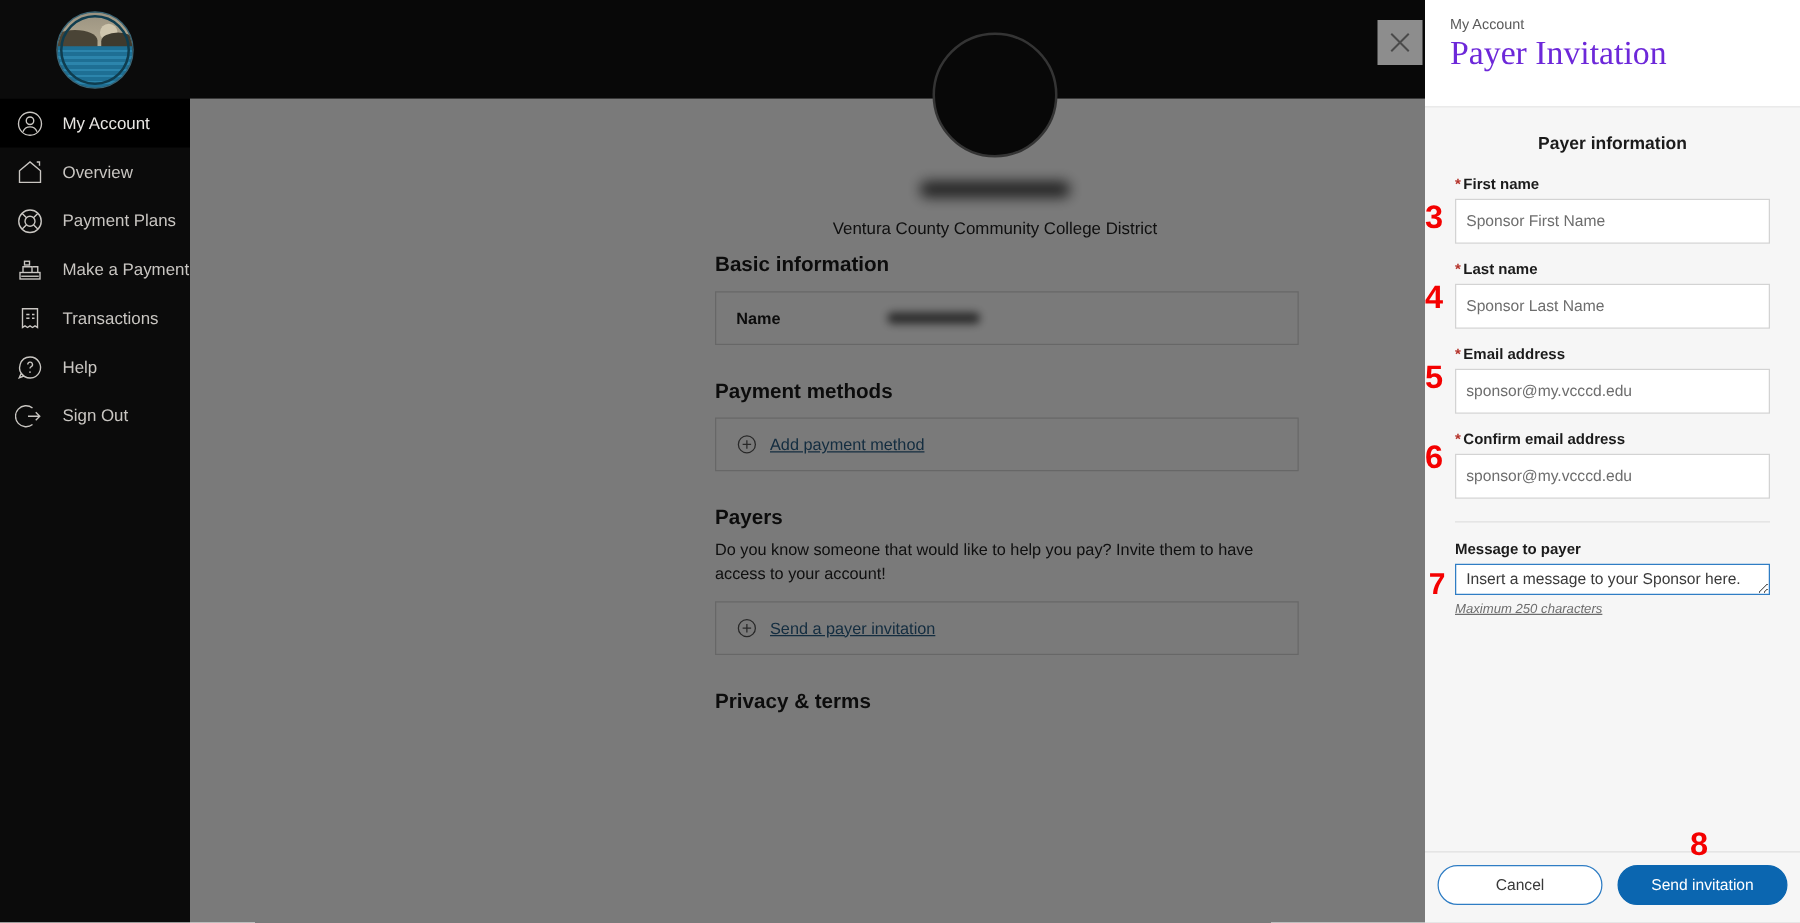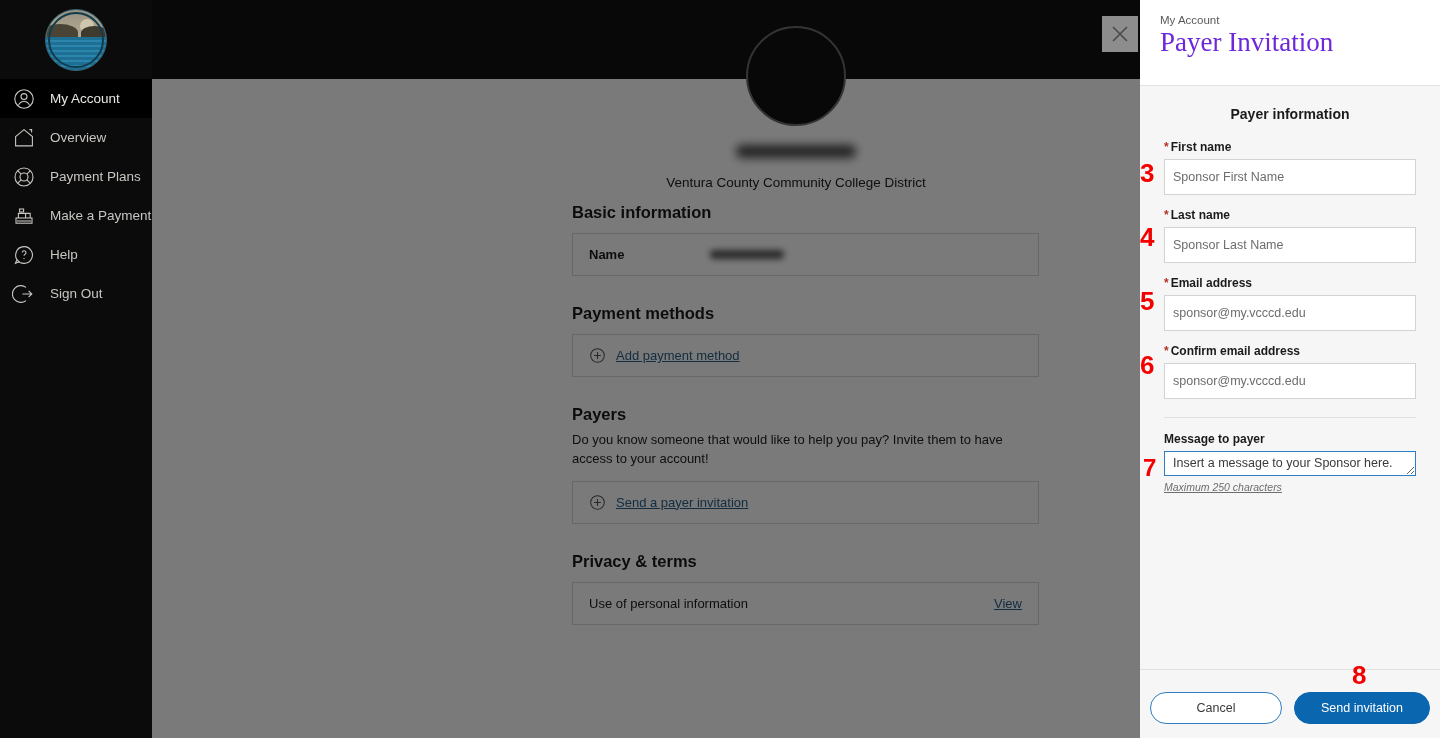--- a/index.html
+++ b/index.html
@@ -145,21 +145,21 @@
   .ta {
     width: 100%; height: 25px; border: 1px solid #2f7dc4; background: #fff;
     font-size: 12.5px; color: #3a3a3a; padding: 4px 8px; resize: vertical;
     font-family: "Liberation Sans", sans-serif; display: block;
     overflow: hidden;
   }
   .hint { font-size: 10.5px; font-style: italic; color: #6d6d6d; margin-top: 5px; text-decoration: underline; }
 
   .panel-foot {
     border-top: 1px solid #e0e0e0; background: #f6f6f6;
-    padding: 22px 0 14px; display: flex; gap: 12px;
+    padding: 10px 0 14px; display: flex; gap: 12px;
     justify-content: center;
   }
   .btn {
     height: 32px; border-radius: 16px; font-size: 12.5px;
     display: inline-flex; align-items: center; justify-content: center;
     cursor: pointer; font-family: "Liberation Sans", sans-serif;
   }
   .btn-cancel { width: 132px; background: #fff; border: 1px solid #2f7dc4; color: #3a3a3a; }
   .btn-primary { width: 136px; background: #0b66b0; border: 1px solid #0b66b0; color: #fff; }
 
@@ -225,20 +225,29 @@
           <rect x="4" y="14" width="16" height="5.2"></rect>
           <path d="M6.4 14V9.4h7.2V14"></path>
             <rect x="7.6" y="5" width="4" height="3"></rect>
           <path d="M14 9.4h4.2v4.6"></path>
             <path d="M5 17h14"></path>
         </svg>
       </span>
       <span>Make a Payment</span>
     </div>
 
+    <div class="nav-item">
+      <span class="nav-icon">
+        <svg viewBox="0 0 24 24" fill="none" stroke="#c9c6c2" stroke-width="1.1">
+          <path d="M6 4h12v15l-2-1.3-2 1.3-2-1.3-2 1.3-2-1.3L6 19z"></path>
+          <path d="M9 8.6h2.6M13.6 8.6h2M9 11.6h2.6M13.6 11.6h2"></path>
+        </svg>
+      </span>
+      <span>Transactions</span>
+    </div>
 
     <div class="nav-item">
       <span class="nav-icon">
         <svg viewBox="0 0 24 24" fill="none" stroke="#c9c6c2" stroke-width="1.1">
           <path d="M12 3.6a8.4 8.4 0 1 1-7 13l-1.6 3.6 3.8-1.4A8.4 8.4 0 0 1 12 3.6z"></path>
           <path d="M10.2 9.6a1.9 1.9 0 1 1 2.6 1.8c-.6.3-.8.8-.8 1.4"></path>
           <circle cx="12" cy="15.6" r=".7" fill="#c9c6c2" stroke="none"></circle>
         </svg>
       </span>
       <span>Help</span>
@@ -292,24 +301,20 @@
               <svg viewBox="0 0 20 20" fill="none" stroke="#555" stroke-width="1.2">
                 <circle cx="10" cy="10" r="8"></circle>
                   <path d="M10 6v8M6 10h8"></path>
               </svg>
             </span>
             <span class="ulink">Send a payer invitation</span>
           </span>
         </div>
 
         <h2 class="sec-title">Privacy &amp; terms</h2>
-        <div class="box row-between">
-          <span class="plaintext">Use of personal information</span>
-          <span class="ulink">View</span>
-        </div>
 
       </div>
     </div>
   </div>
 
   <div class="overlay"></div>
 
   <aside class="panel">
 
     <div class="close-btn">

